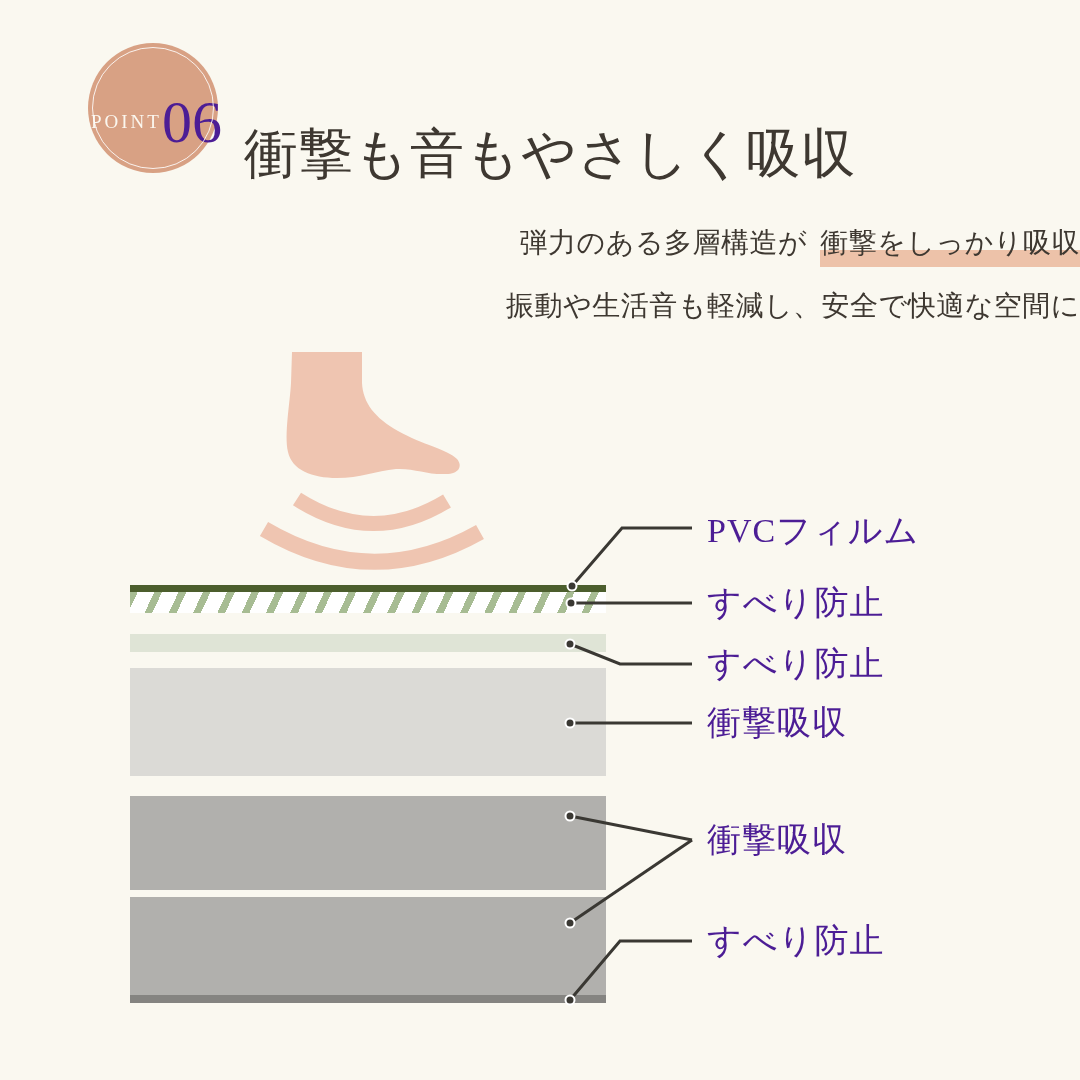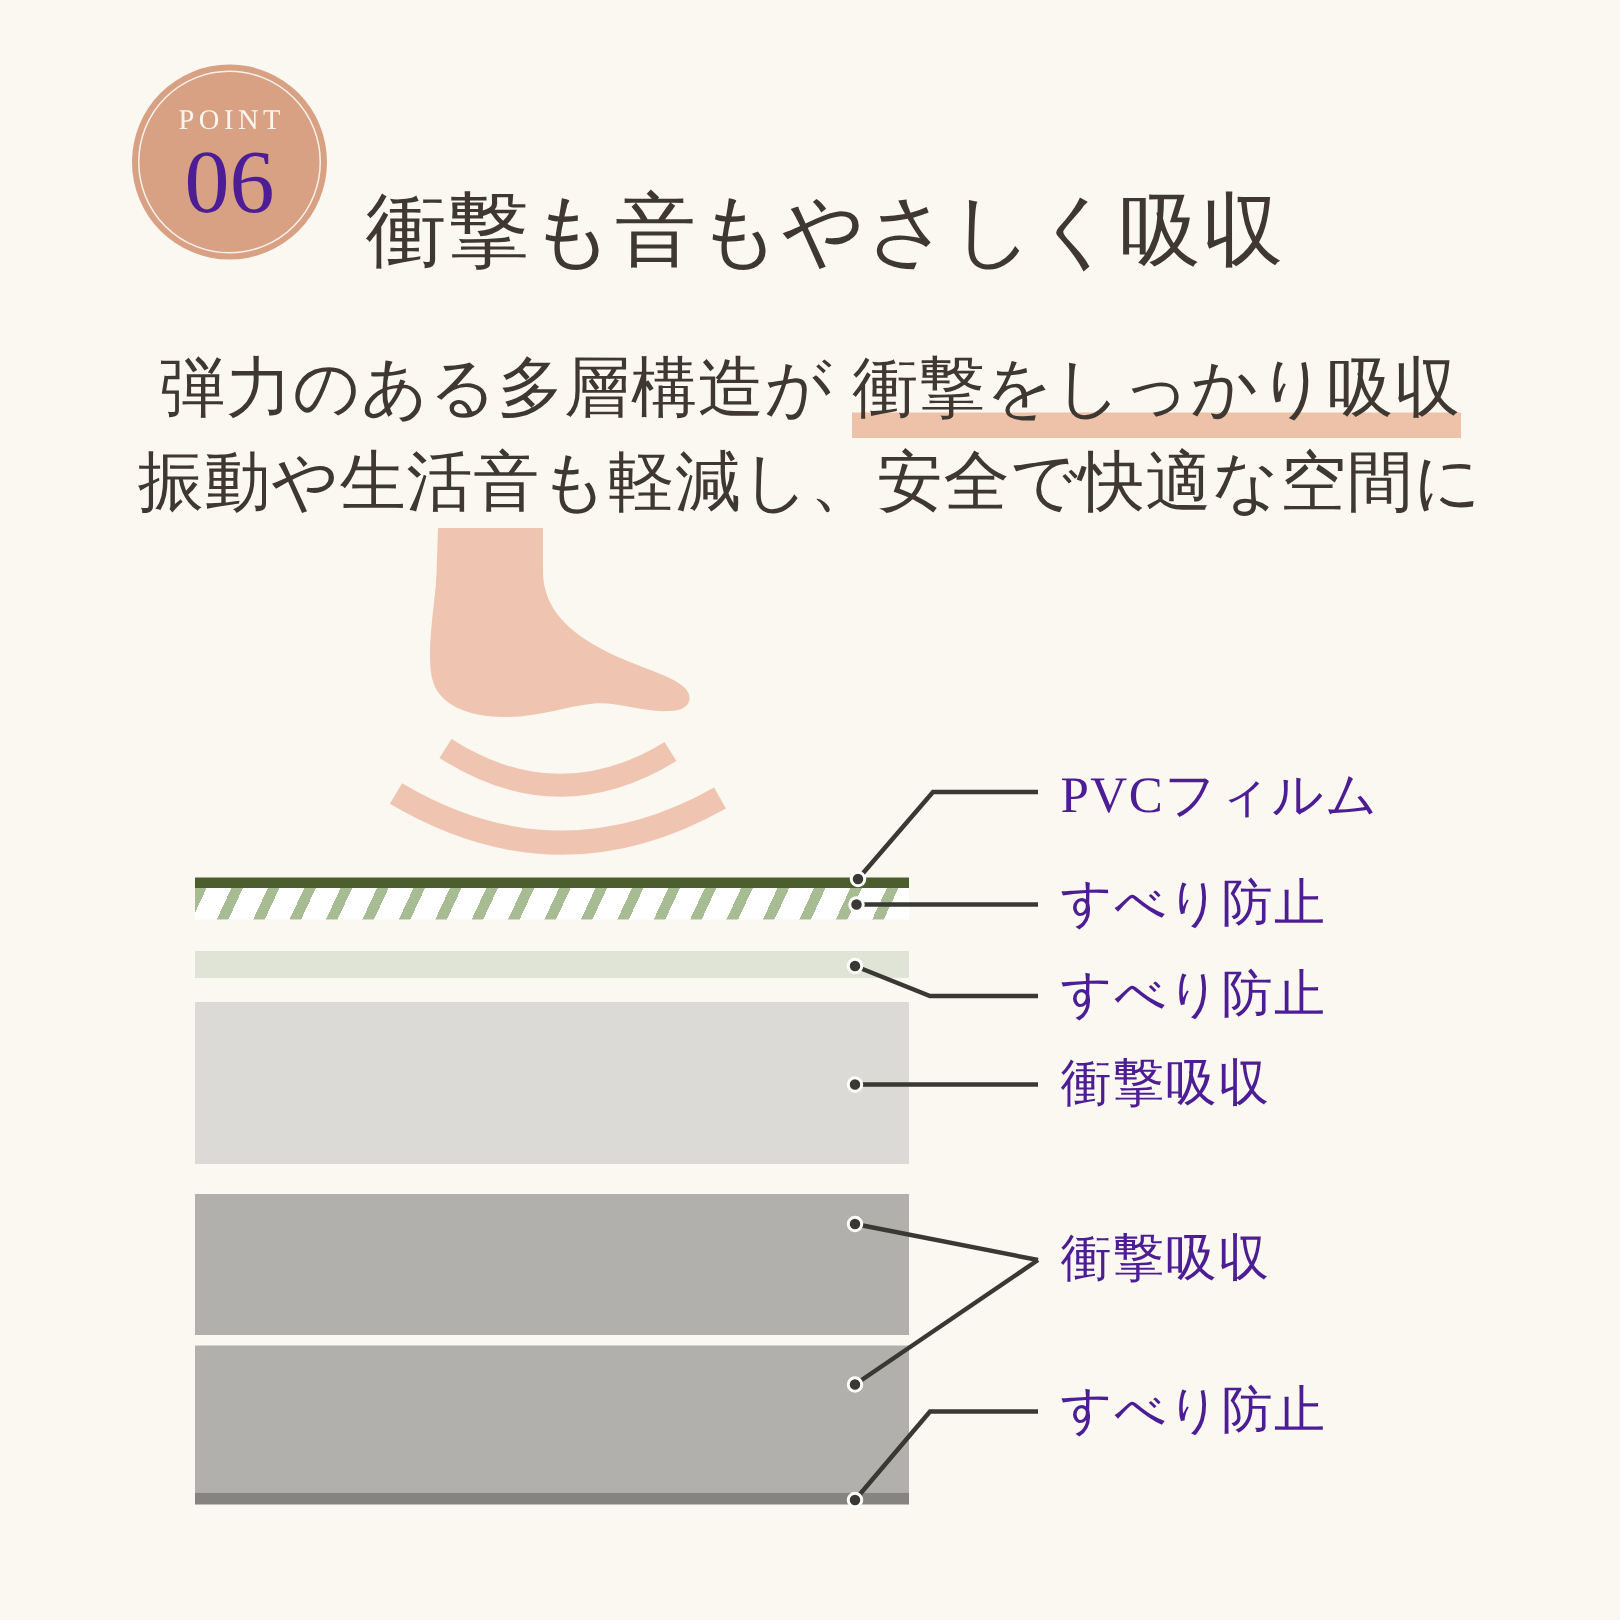--- a/index.html
+++ b/index.html
@@ -1,31 +1,31 @@
 <!DOCTYPE html>
 <html><head>
 <meta charset="utf-8">
 <style>
   html,body{margin:0;padding:0;}
   body{font-family:"Liberation Serif","DejaVu Serif",serif;}
   .canvas{position:relative;width:1080px;height:1080px;overflow:hidden;background:#faf8f0;color:#3e3831;}
 
   
   .badge{position:absolute;left:88px;top:43px;width:130px;height:130px;border-radius:50%;
-         display:flex;flex-direction:column;align-items:center;justify-content:flex-start;
+         display:flex;align-items:center;justify-content:flex-start;
          padding-top:27px;box-sizing:border-box;}
   .badge::after{content:"";position:absolute;inset:4px;border:1.5px solid rgba(255,255,255,.85);border-radius:50%;}
   .badge-label{font-size:19px;letter-spacing:3px;line-height:22px;color:#fbf7ef;text-indent:3px;}
   .badge-number{font-size:60px;line-height:58px;color:#4c1d95;font-weight:400;}
 
   
   .title{position:absolute;top:87px;left:550px;transform:translateX(-50%);white-space:nowrap;
          font-size:54px;line-height:62px;letter-spacing:1px;font-weight:400;color:#3e3831;}
-  .sub{position:absolute;left:0;width:100%;text-align:center;white-space:nowrap;
-       font-size:44px;line-height:50px;letter-spacing:0.5px;color:#3e3831;}
+  .sub{position:absolute;left:0;width:100%;text-align:right;white-space:nowrap;
+       font-size:28px;line-height:50px;letter-spacing:0.5px;color:#3e3831;}
   .sub1{top:190px;}
   .sub2{top:253px;}
   .hl{margin-left:13px;padding-bottom:9px;
       background:linear-gradient(#edc2a9,#edc2a9) left bottom/100% 17px no-repeat;}
 
   
   .foot-svg{position:absolute;left:230px;top:330px;}
 
   
   .layer{position:absolute;left:130px;width:476px;}

